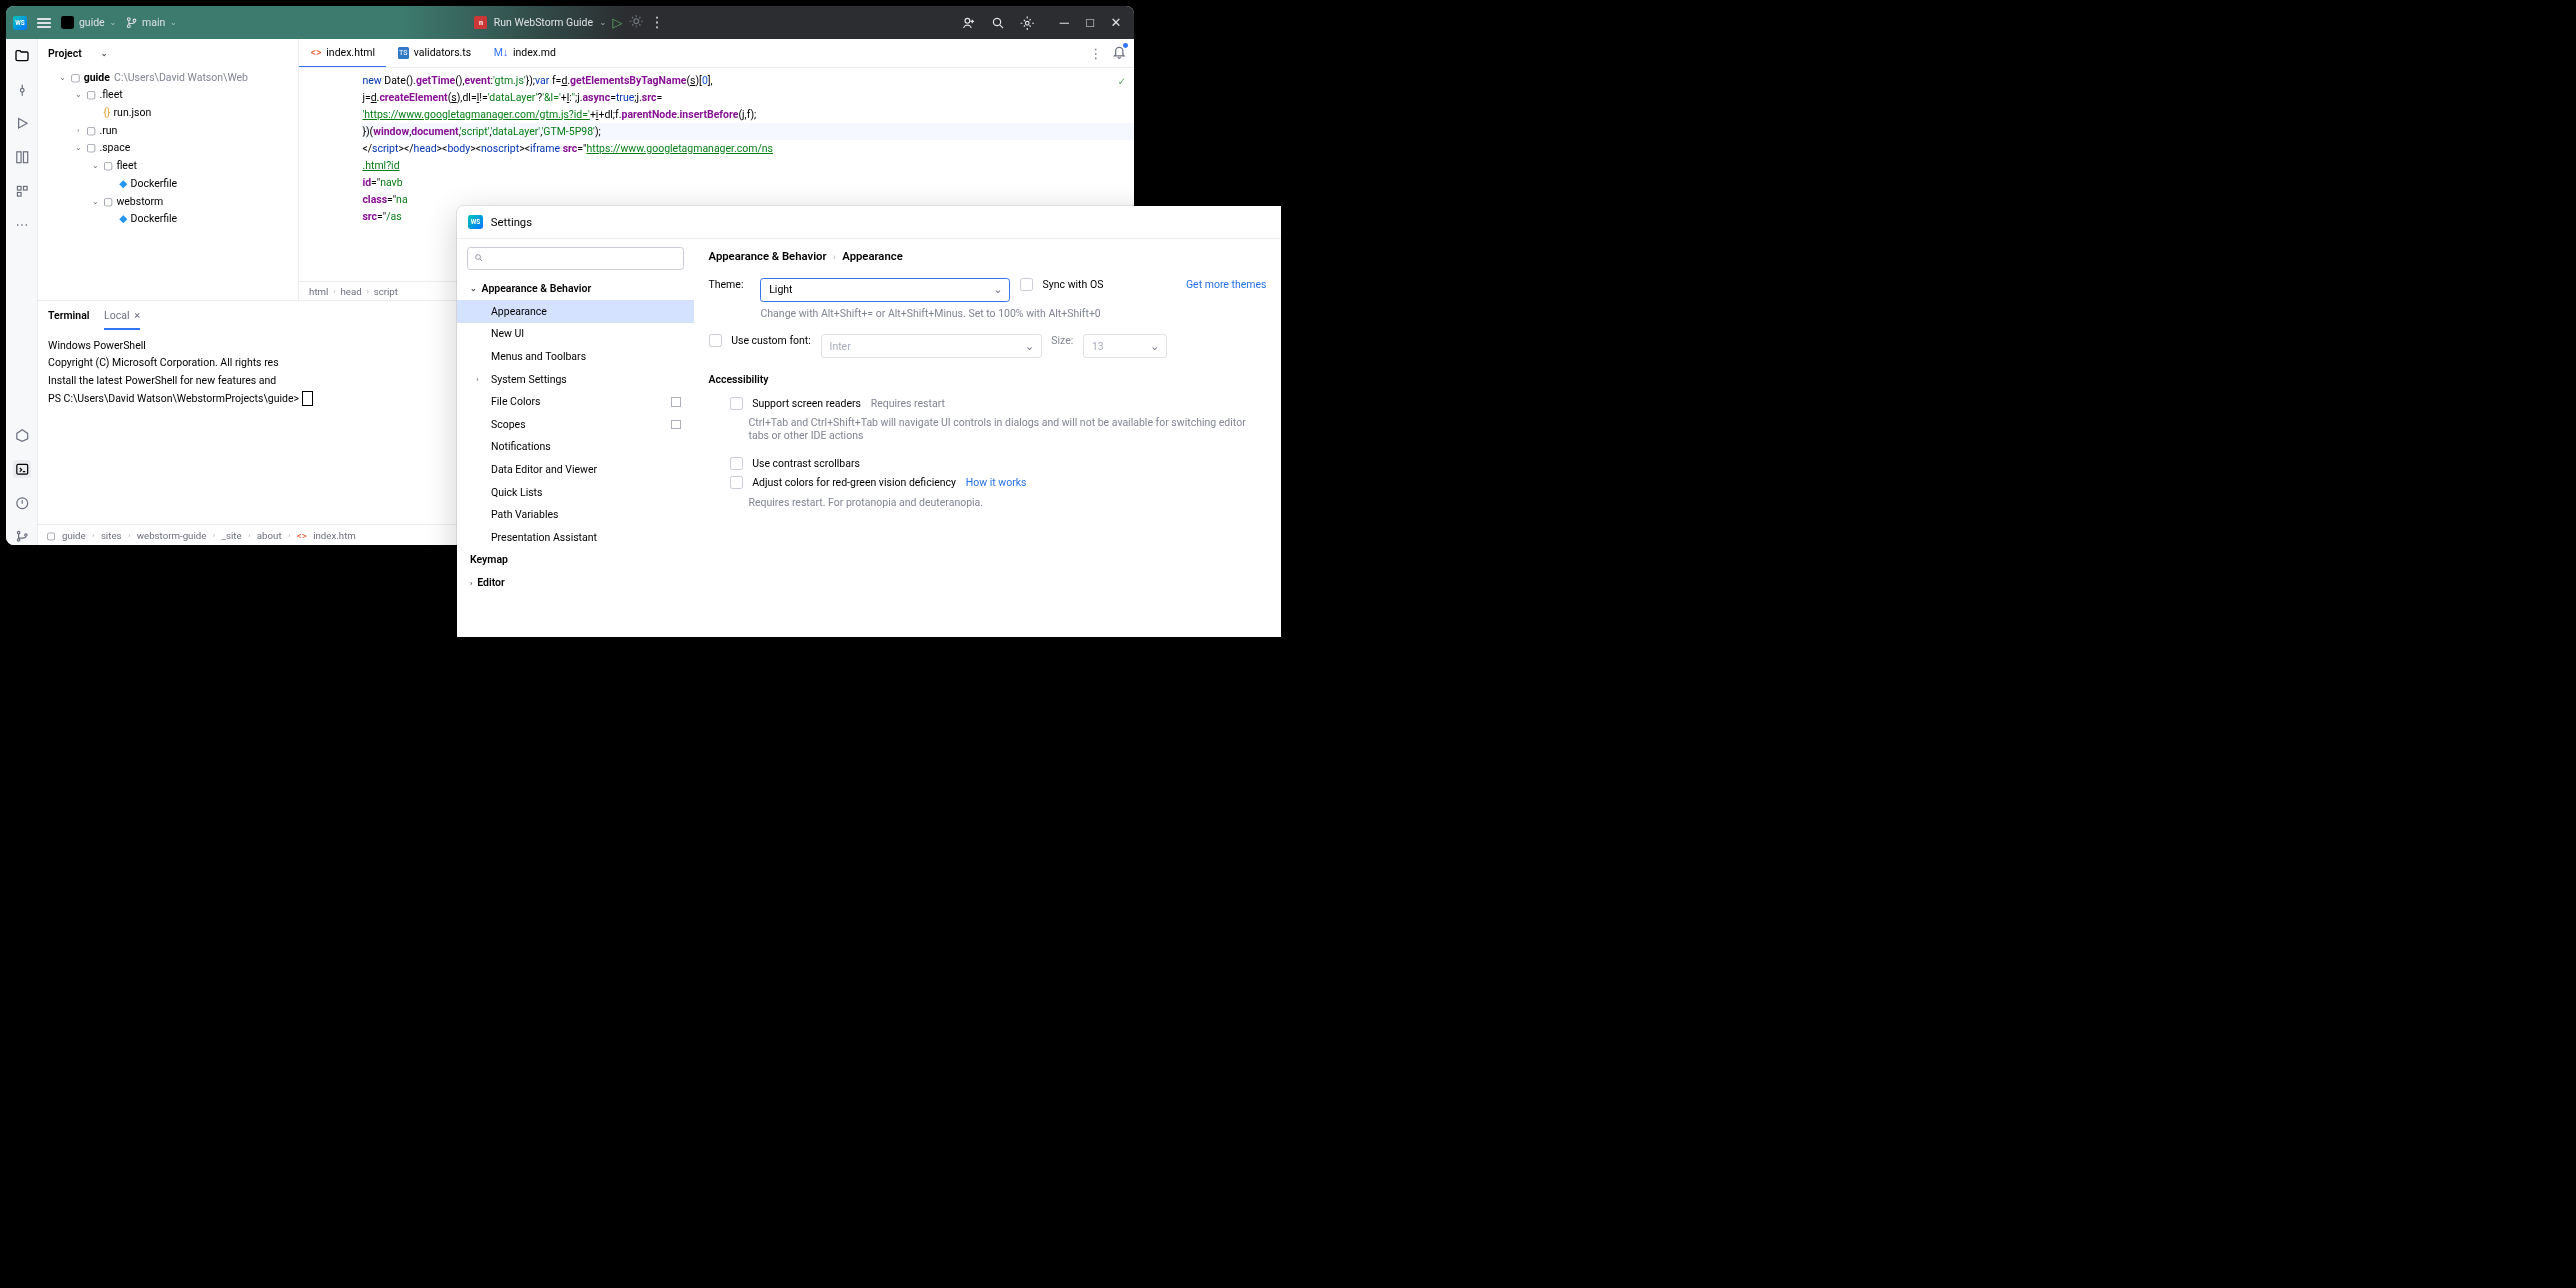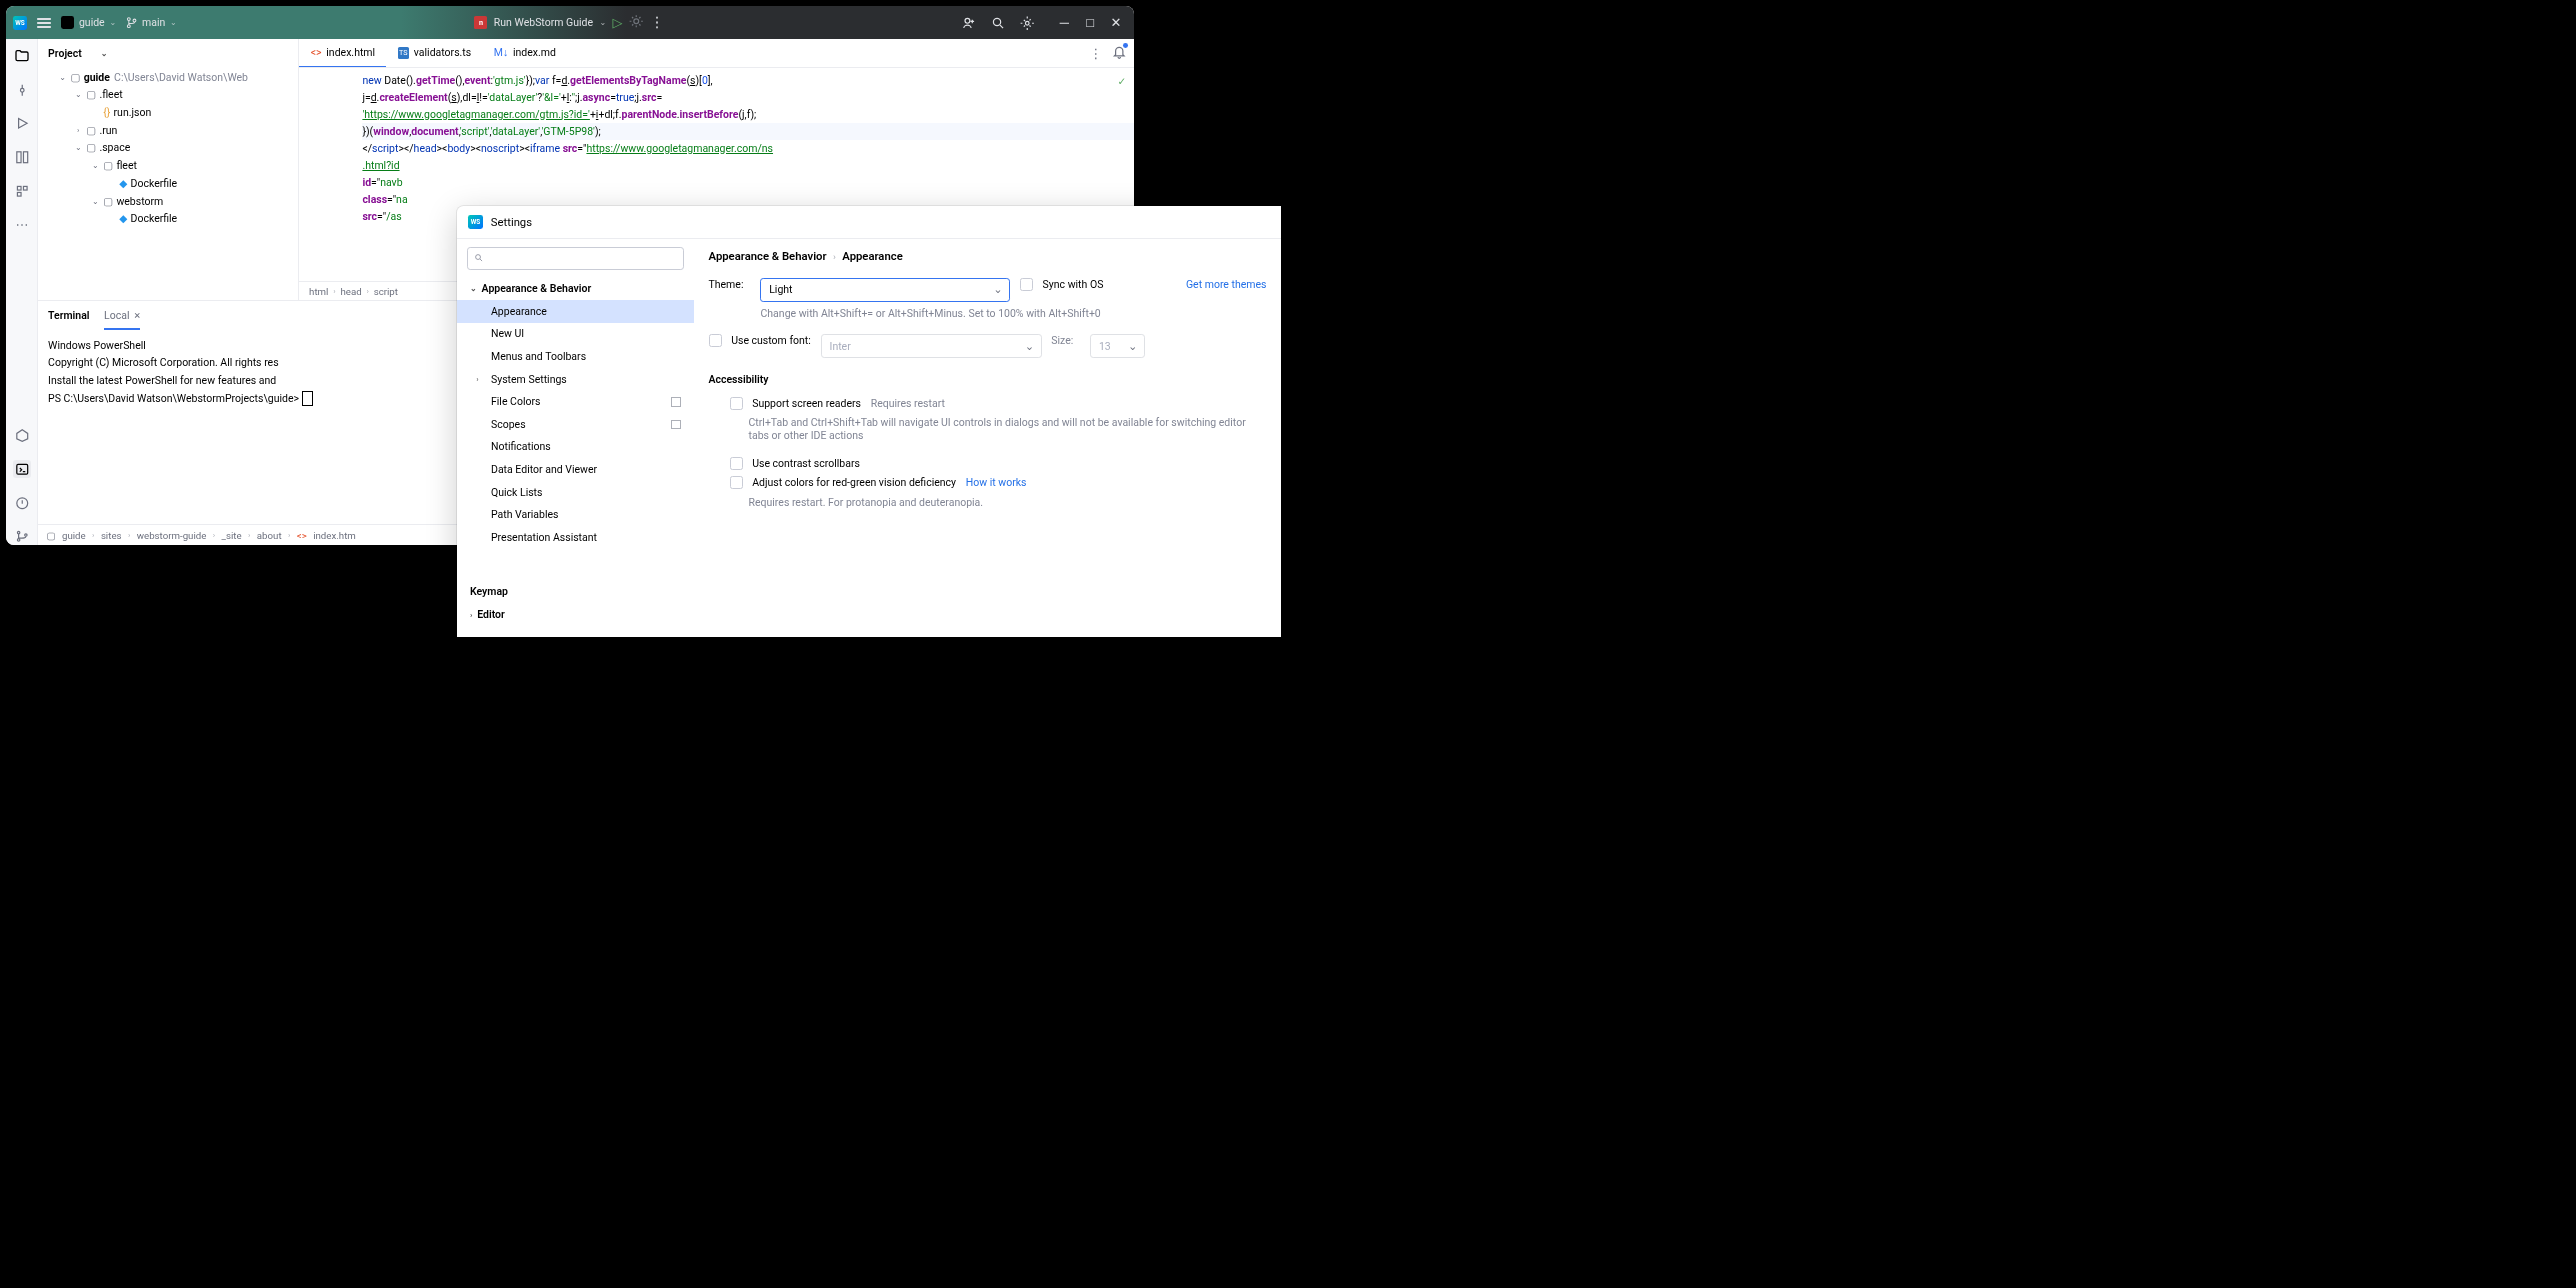--- a/index.html
+++ b/index.html
@@ -78,21 +78,21 @@
 .dlg-item .sq { width: 9.7px; height: 9.7px; border: 0.8px solid #adb0b8; }
 .dlg-content { flex: 1; padding: 11.3px 14.5px; overflow: hidden; }
 .dlg-crumb { font-size: 11.3px; font-weight: 600; display: flex; gap: 6.4px; align-items: center; margin-bottom: 14.5px; }
 .dlg-crumb .sep { color: #adb0b8; font-weight: 400; font-size: 9.7px; }
 .form-row { display: flex; align-items: flex-start; gap: 9.7px; margin-bottom: 13px; font-size: 10.5px; }
 .form-label { min-width: 42px; }
 .select { border: 1.6px solid #3574f0; border-radius: 3.2px; height: 24px; padding: 0 22.5px 0 8px; font-size: 10.5px; display: flex; align-items: center; position: relative; width: 250px; }
 .select::after { content: '⌄'; position: absolute; right: 6.4px; color: #6c707e; font-size: 11.3px; }
 .select.small { width: 82px; border: 0.8px solid #c9ccd6; }
 .select.disabled { width: 221px; border: 0.8px solid #dfe1e5; color: #a8adbd; }
-.select.tiny { width: 55px; border: 0.8px solid #dfe1e5; color: #a8adbd; margin-left: 7px; }
+.select.tiny { width: 84px; border: 0.8px solid #dfe1e5; color: #a8adbd; }
 .checkbox { width: 13px; height: 13px; border: 0.8px solid #c9ccd6; border-radius: 2.4px; cursor: pointer; }
 .hint { font-size: 10.5px; color: #818594; margin-left: 52px; margin-top: -8px; margin-bottom: 14.5px; }
 .hint.indent { margin-left: 40px; margin-top: 3.2px; }
 .link { color: #2470e7; cursor: pointer; }
 .section-h { font-size: 10.5px; font-weight: 600; margin: 14.5px 0 11.3px 0; }
 .sub-row { display: flex; align-items: center; gap: 9.7px; font-size: 10.5px; margin-left: 21px; margin-bottom: 6.4px; }
 .muted { color: #818594; font-size: 10.5px; }
 </style>
 </head>
 <body>
@@ -413,21 +413,21 @@
             <div class="dlg-item" style="position: relative;">
               <span>Quick Lists</span>
             </div>
             <div class="dlg-item" style="position: relative;">
               <span>Path Variables</span>
             </div>
             <div class="dlg-item" style="position: relative;">
               <span>Presentation Assistant</span>
             </div>
           </div>
-        <div class="dlg-cat" style="margin-top:32px;">
+        <div class="dlg-cat" style="">
             <span>Keymap</span>
           </div>
         <div class="dlg-cat">
             <span class="chevron">›</span>
             <span>Editor</span>
           </div>
       </div>
     </div>
     <div class="dlg-content">
       <div class="dlg-crumb">

